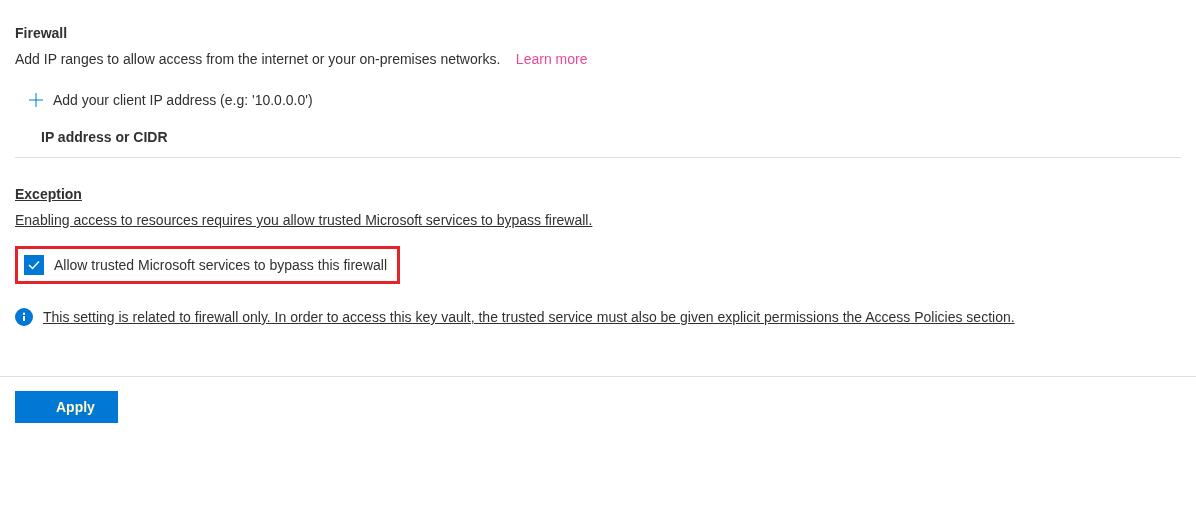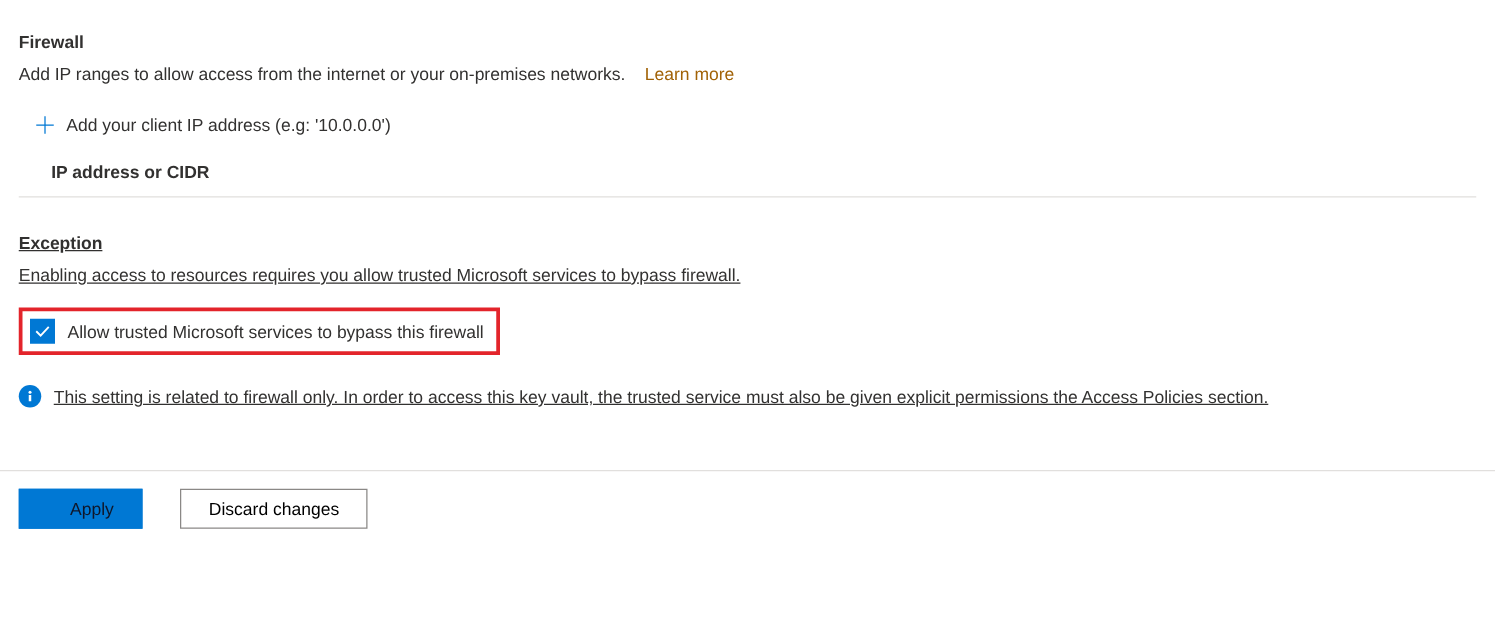--- a/index.html
+++ b/index.html
@@ -18,21 +18,21 @@
     .section-heading {
       font-weight: 600;
       font-size: 14px;
       margin-bottom: 10px;
     }
     .description {
       color: #323130;
       margin-bottom: 18px;
     }
     .link {
-      color: #a16207;
+      color: #ec4899;
       cursor: pointer;
       text-decoration: none;
     }
     .add-row {
       display: flex;
       align-items: center;
       gap: 8px;
       padding: 6px 8px;
       cursor: pointer;
       margin-left: 4px;
@@ -112,22 +112,22 @@
       font-family: inherit;
       cursor: pointer;
       border: 1px solid #8a8886;
       background: #ffffff;
       min-width: 90px;
       height: 32px;
     }
     .btn-primary {
       background: #0078d4;
       border-color: #0078d4;
-      color: #0f172a;
-      font-weight: 400;
+      color: #fef9c3;
+      font-weight: 700;
       padding-left: 40px;
     }
     .section-gap {
       margin-top: 4px;
       text-decoration: underline;
     }
   </style>
 </head>
 <body>
 
@@ -174,14 +174,13 @@
       </svg>
     </span>
     <span>This setting is related to firewall only. In order to access this key vault, the trusted service must also be given explicit permissions the Access Policies section.</span>
   </div>
 </div>
 
 <hr class="bottom-divider">
 
 <div class="button-row">
   <button class="btn btn-primary">Apply</button>
-  <button class="btn">Discard changes</button>
 </div>
 
 </body></html>

